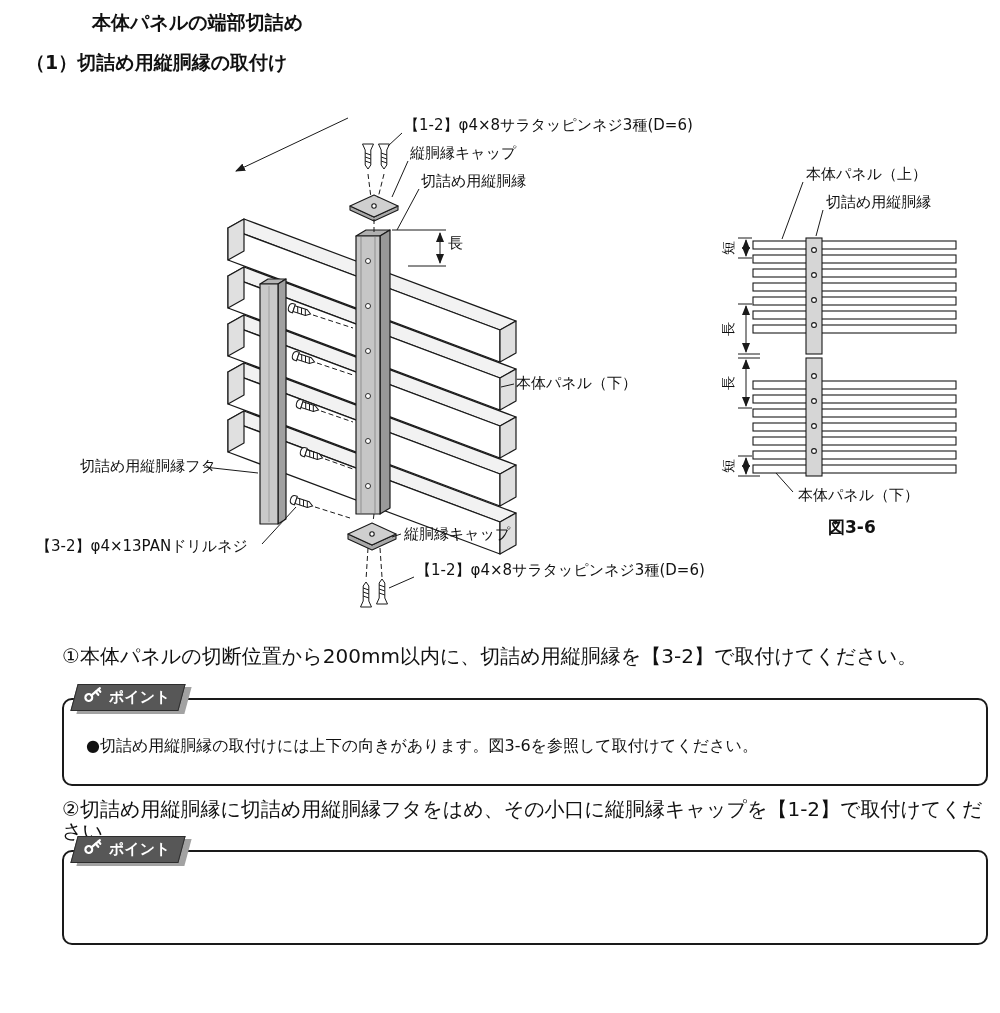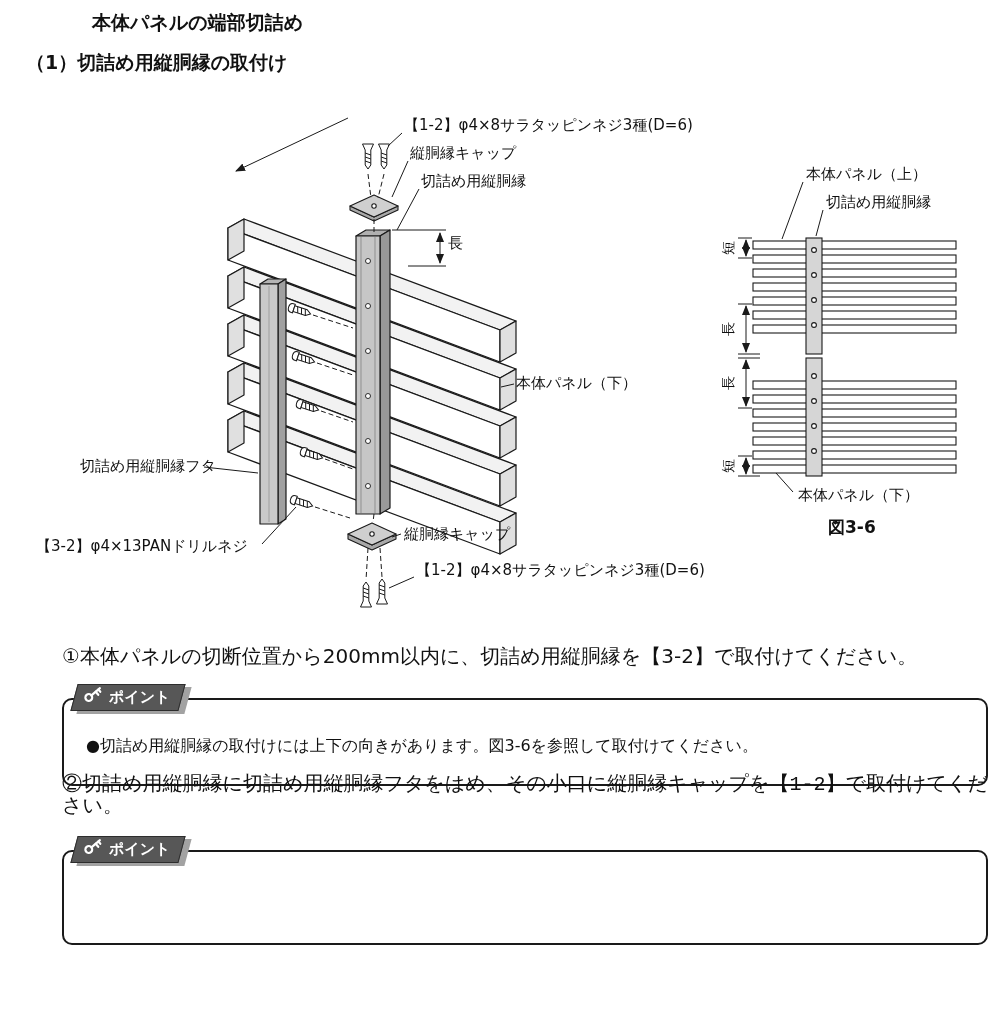--- a/index.html
+++ b/index.html
@@ -6,21 +6,21 @@
   body{font-family:"DejaVu Sans","Liberation Sans",sans-serif;color:#111;}
   .page{position:relative;width:1000px;height:1013px;background:#fff;overflow:hidden;}
   .title{position:absolute;left:92px;top:10px;font-size:19px;font-weight:bold;margin:0;}
   .subtitle{position:absolute;left:26px;top:50px;font-size:19px;font-weight:bold;margin:0;}
   svg.diagram{position:absolute;left:0;top:96px;}
   svg .lbl{font-size:15px;fill:#111;}
   svg .dim{font-size:14px;fill:#111;}
   svg .cap{font-size:17px;font-weight:bold;fill:#111;}
   .step{position:absolute;margin:0;font-size:20px;line-height:22px;}
   .step1{left:62px;top:645px;}
-  .step2{left:62px;top:774px;font-family:Liberation Mono, monospace;}
+  .step2{left:62px;top:798px;}
   .point-box{position:absolute;left:62px;width:926px;border:2px solid #1a1a1a;border-radius:10px;box-sizing:border-box;background:#fff;}
   .box1{top:698px;height:88px;padding:24px 14px 0 14px;}
   .box2{top:850px;height:95px;padding:30px 14px 0 14px;}
   .bullet{margin:8px;font-size:16px;line-height:27px;}
   .point-badge{position:absolute;left:10px;top:-16px;width:114px;height:28px;}
   .badge-shadow{position:absolute;left:6px;top:3px;width:108px;height:27px;background:#a2a2a2;transform:skewX(-15deg);}
   .badge-face{position:absolute;left:0;top:0;width:108px;height:27px;background:#575757;border:1.5px solid #2d2d2d;transform:skewX(-15deg);box-sizing:border-box;}
   .badge-content{position:absolute;left:0;top:0;width:108px;height:27px;display:flex;align-items:center;gap:4px;padding-left:7px;box-sizing:border-box;color:#fff;font-weight:bold;font-size:15px;}
   .key-svg{margin-top:-7px;flex:0 0 auto;}
 </style>

